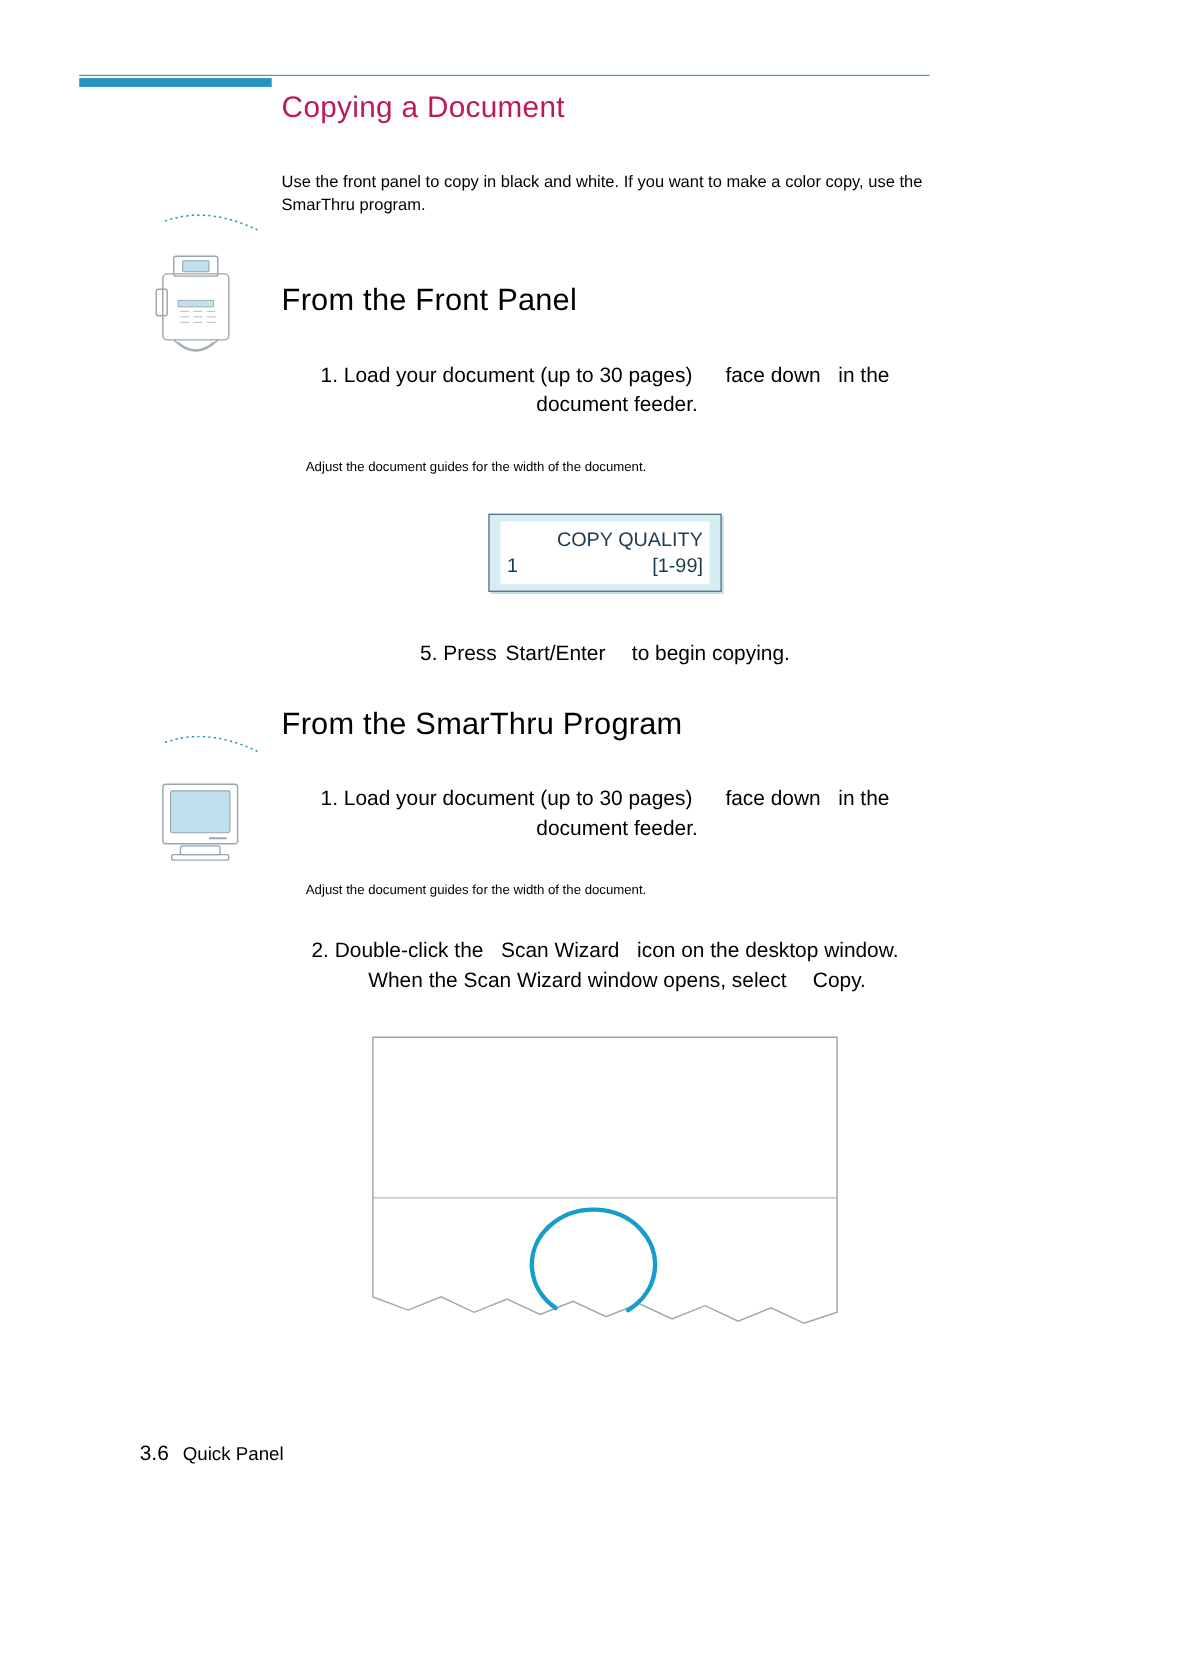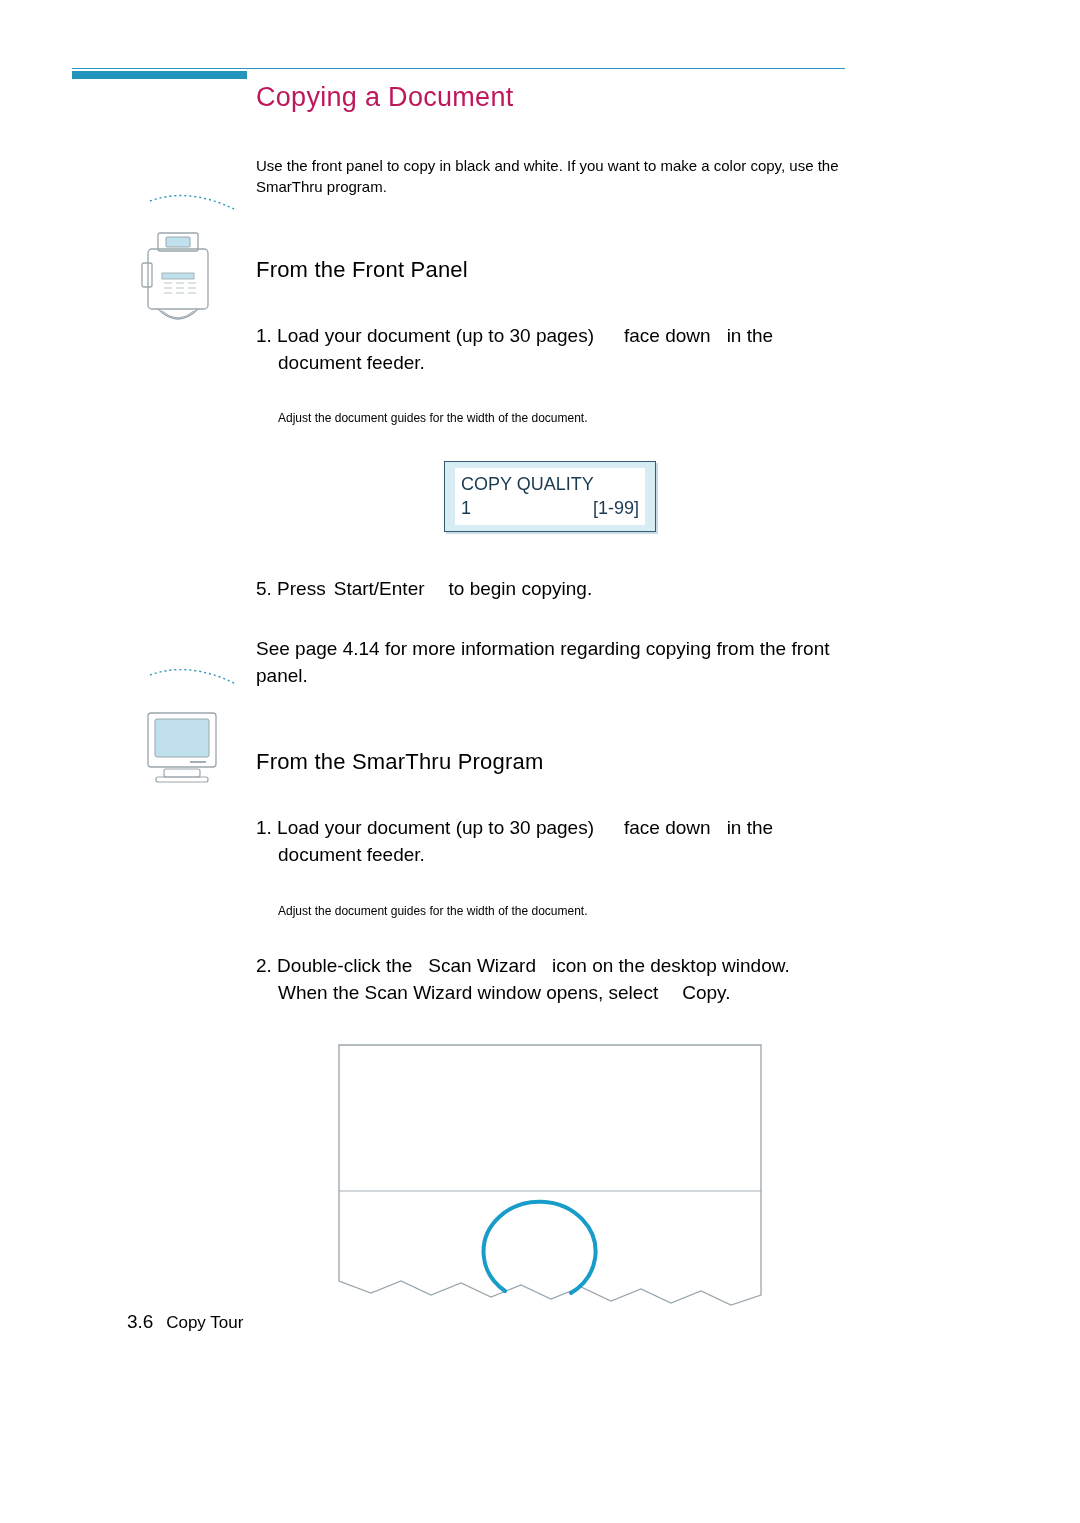--- a/index.html
+++ b/index.html
@@ -38,52 +38,54 @@
       color: #be185d;
       margin-bottom: 42px;
       letter-spacing: 0.3px;
     }
     .intro {
       font-size: 15px;
       line-height: 1.4;
       margin-bottom: 60px;
     }
     h2 {
-      font-size: 22px;
+      font-size: 28px;
       font-weight: normal;
       color: #000;
       margin-bottom: 40px;
       letter-spacing: 0.2px;
     }
     .num-item {
       font-size: 19px;
       line-height: 1.4;
       margin-bottom: 34px;
       padding-left: 22px;
       text-indent: -22px;
+      text-align: center;
     }
     .sub-para {
       font-size: 12px;
       line-height: 1.4;
       margin-bottom: 34px;
       padding-left: 22px;
     }
     .note-para {
       font-size: 19px;
       line-height: 1.4;
       margin-bottom: 60px;
     }
     .gap-emph { display: inline-block; width: 30px; }
     .gap-small { display: inline-block; width: 8px; }
     .gap-mid { display: inline-block; width: 16px; }
     .gap-big { display: inline-block; width: 24px; }
     .display-box-wrap {
       display: flex;
       justify-content: center;
       margin: 6px 0 44px 0;
+      text-align: right;
     }
     .display-box {
       width: 212px;
       border: 1.5px solid #3a5a70;
       background: #d8ecf4;
       padding: 6px 10px 6px 10px;
       font-size: 18px;
       color: #1a3a50;
       position: relative;
       box-shadow: 2px 2px 0 #c8dce8;
@@ -191,21 +193,20 @@
           <span>[1-99]</span>
         </div>
       </div>
     </div>
   </div>
 
   <p class="num-item">
     <span>5. Press</span><span class="gap-small"></span><span>Start/Enter</span><span class="gap-big"></span><span>to begin copying.</span>
   </p>
 
-  <p class="note-para">See page 4.14 for more information regarding copying from the front panel.</p>
 
   <h2>From the SmarThru Program</h2>
 
   <p class="num-item">
     <span>1. Load your document (up to 30 pages)</span><span class="gap-emph"></span><span>face down</span><span class="gap-mid"></span><span>in the document feeder.</span>
   </p>
   <p class="sub-para">Adjust the document guides for the width of the document.</p>
 
   <p class="num-item" style="">
     <span>2. Double-click the</span><span class="gap-mid"></span><span>Scan Wizard</span><span class="gap-mid"></span><span>icon on the desktop window. When the Scan Wizard window opens, select</span><span class="gap-big"></span><span>Copy</span><span>.</span>
@@ -219,14 +220,14 @@
                L 186 244 L 156 256 L 126 242 L 96 254 L 66 240 L 36 252 L 4 240 Z" fill="#fff" stroke="#9aa6ad" stroke-width="1.3"></path>
       <line x1="4" y1="150" x2="426" y2="150" stroke="#9aa6ad" stroke-width="0.9"></line>
 
       <path d="M 170 250 A 56 50 0 1 1 236 252" fill="none" stroke="#189cc9" stroke-width="4" stroke-linecap="round"></path>
     </svg>
   </div>
 </div>
 
 <div class="footer">
   <span class="pn">3.6</span>
-  <span>Copy Tour</span>
+  <span>Quick Panel</span>
 </div>
 
 </body></html>

